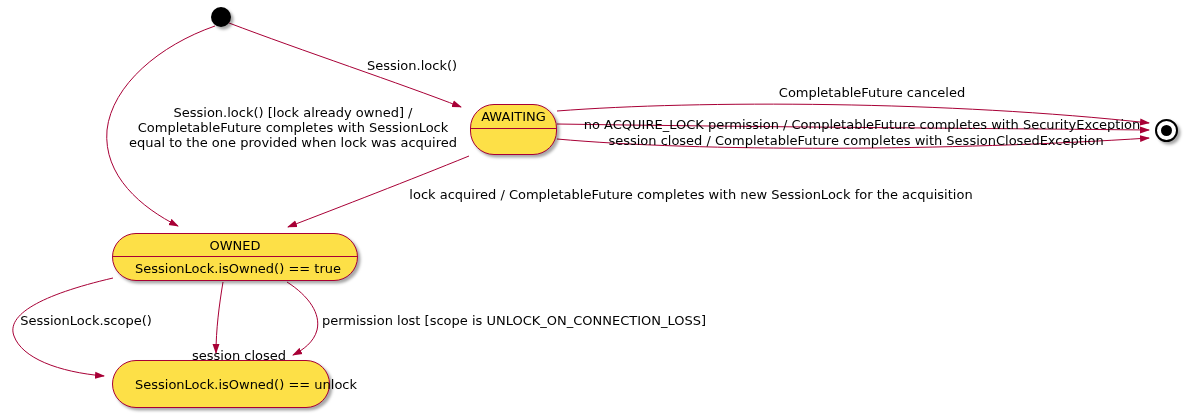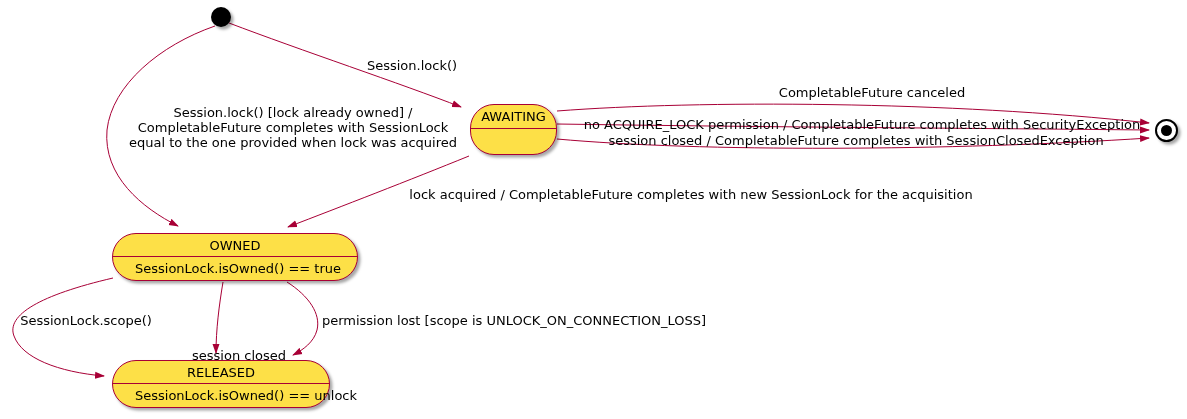--- a/index.html
+++ b/index.html
@@ -77,21 +77,20 @@
     <div class="title" style="height:23px;">AWAITING</div>
     <div class="desc"></div>
   </div>
 
   <div class="state" style="left:112px; top:233px; width:246px; height:48px;">
     <div class="title" style="height:22px;">OWNED</div>
     <div class="desc">SessionLock.isOwned() == true</div>
   </div>
 
   <div class="state" style="left:112px; top:360px; width:218px; height:48px;">
-    <div class="title" style="height:22px;">RELEASED</div>
     <div class="desc">SessionLock.isOwned() == unlock</div>
   </div>
 
   <div class="edge-label nowrap" style="left:412px; top:58px;">Session.lock()</div>
 
   <div class="edge-label" style="left:282px; top:105px;margin-left:11px;">Session.lock() [lock already owned] /
 CompletableFuture completes with SessionLock
 equal to the one provided when lock was acquired</div>
 
   <div class="edge-label nowrap" style="left:872px; top:85px;">CompletableFuture canceled</div>

